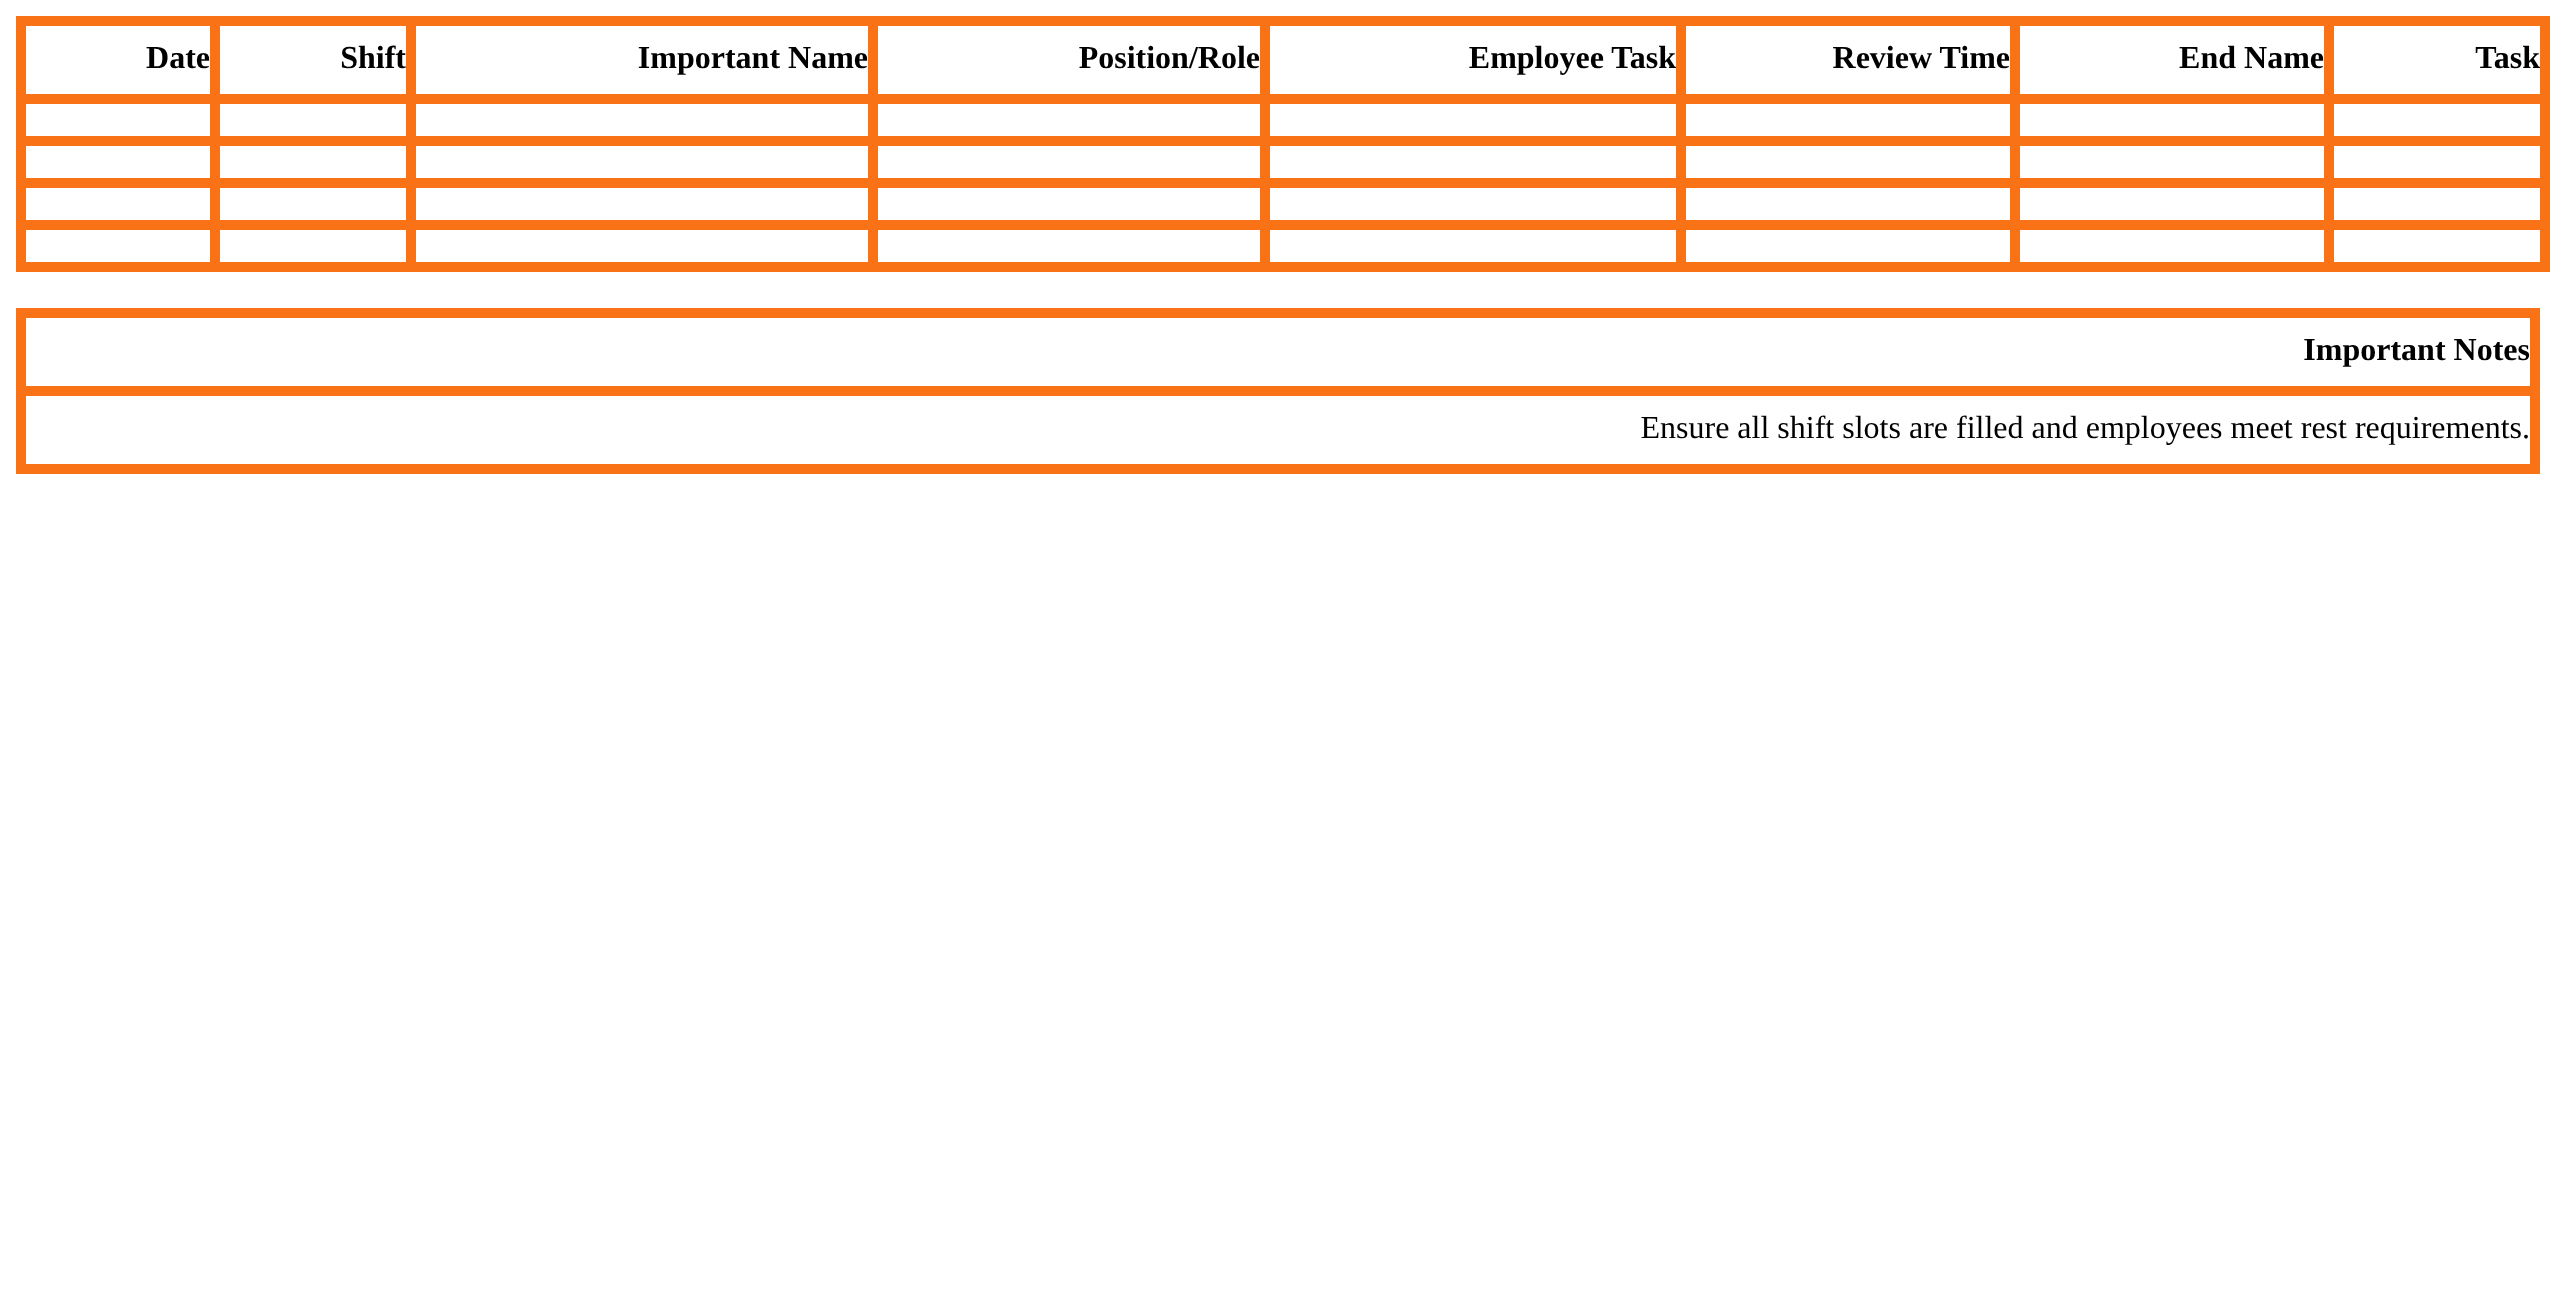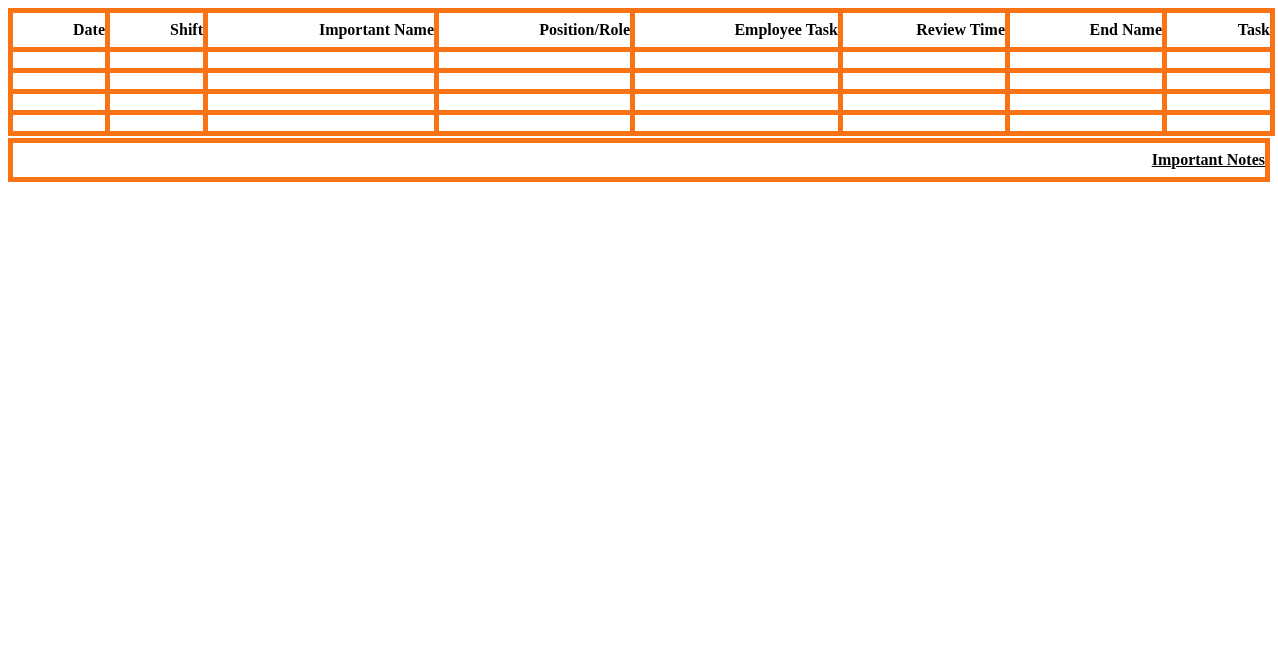--- a/index.html
+++ b/index.html
@@ -18,21 +18,21 @@
       border: 5px solid #f97316;
       text-align: right;
       padding: 0;
     }
     .schedule th {
       height: 34px;
       font-weight: bold;
       font-size: 16px;
     }
     .schedule td { height: 16px; }
-    .notes { margin-top: 2px; text-decoration: underline; }
+    .notes { margin-top: 18px; }
     .notes th, .notes td {
       height: 34px;
       font-size: 16px;
     }
     .notes th { font-weight: bold; }
     .notes td { font-weight: normal; }
   </style>
 </head>
 <body>
 
@@ -103,14 +103,17 @@
   </tbody>
 </table>
 
 <table class="notes">
   <thead>
     <tr>
       <th>Important Notes</th>
     </tr>
   </thead>
   <tbody>
+    <tr>
+        <td>Ensure all shift slots are filled and employees meet rest requirements.</td>
+      </tr>
   </tbody>
 </table>
 
 </body></html>

